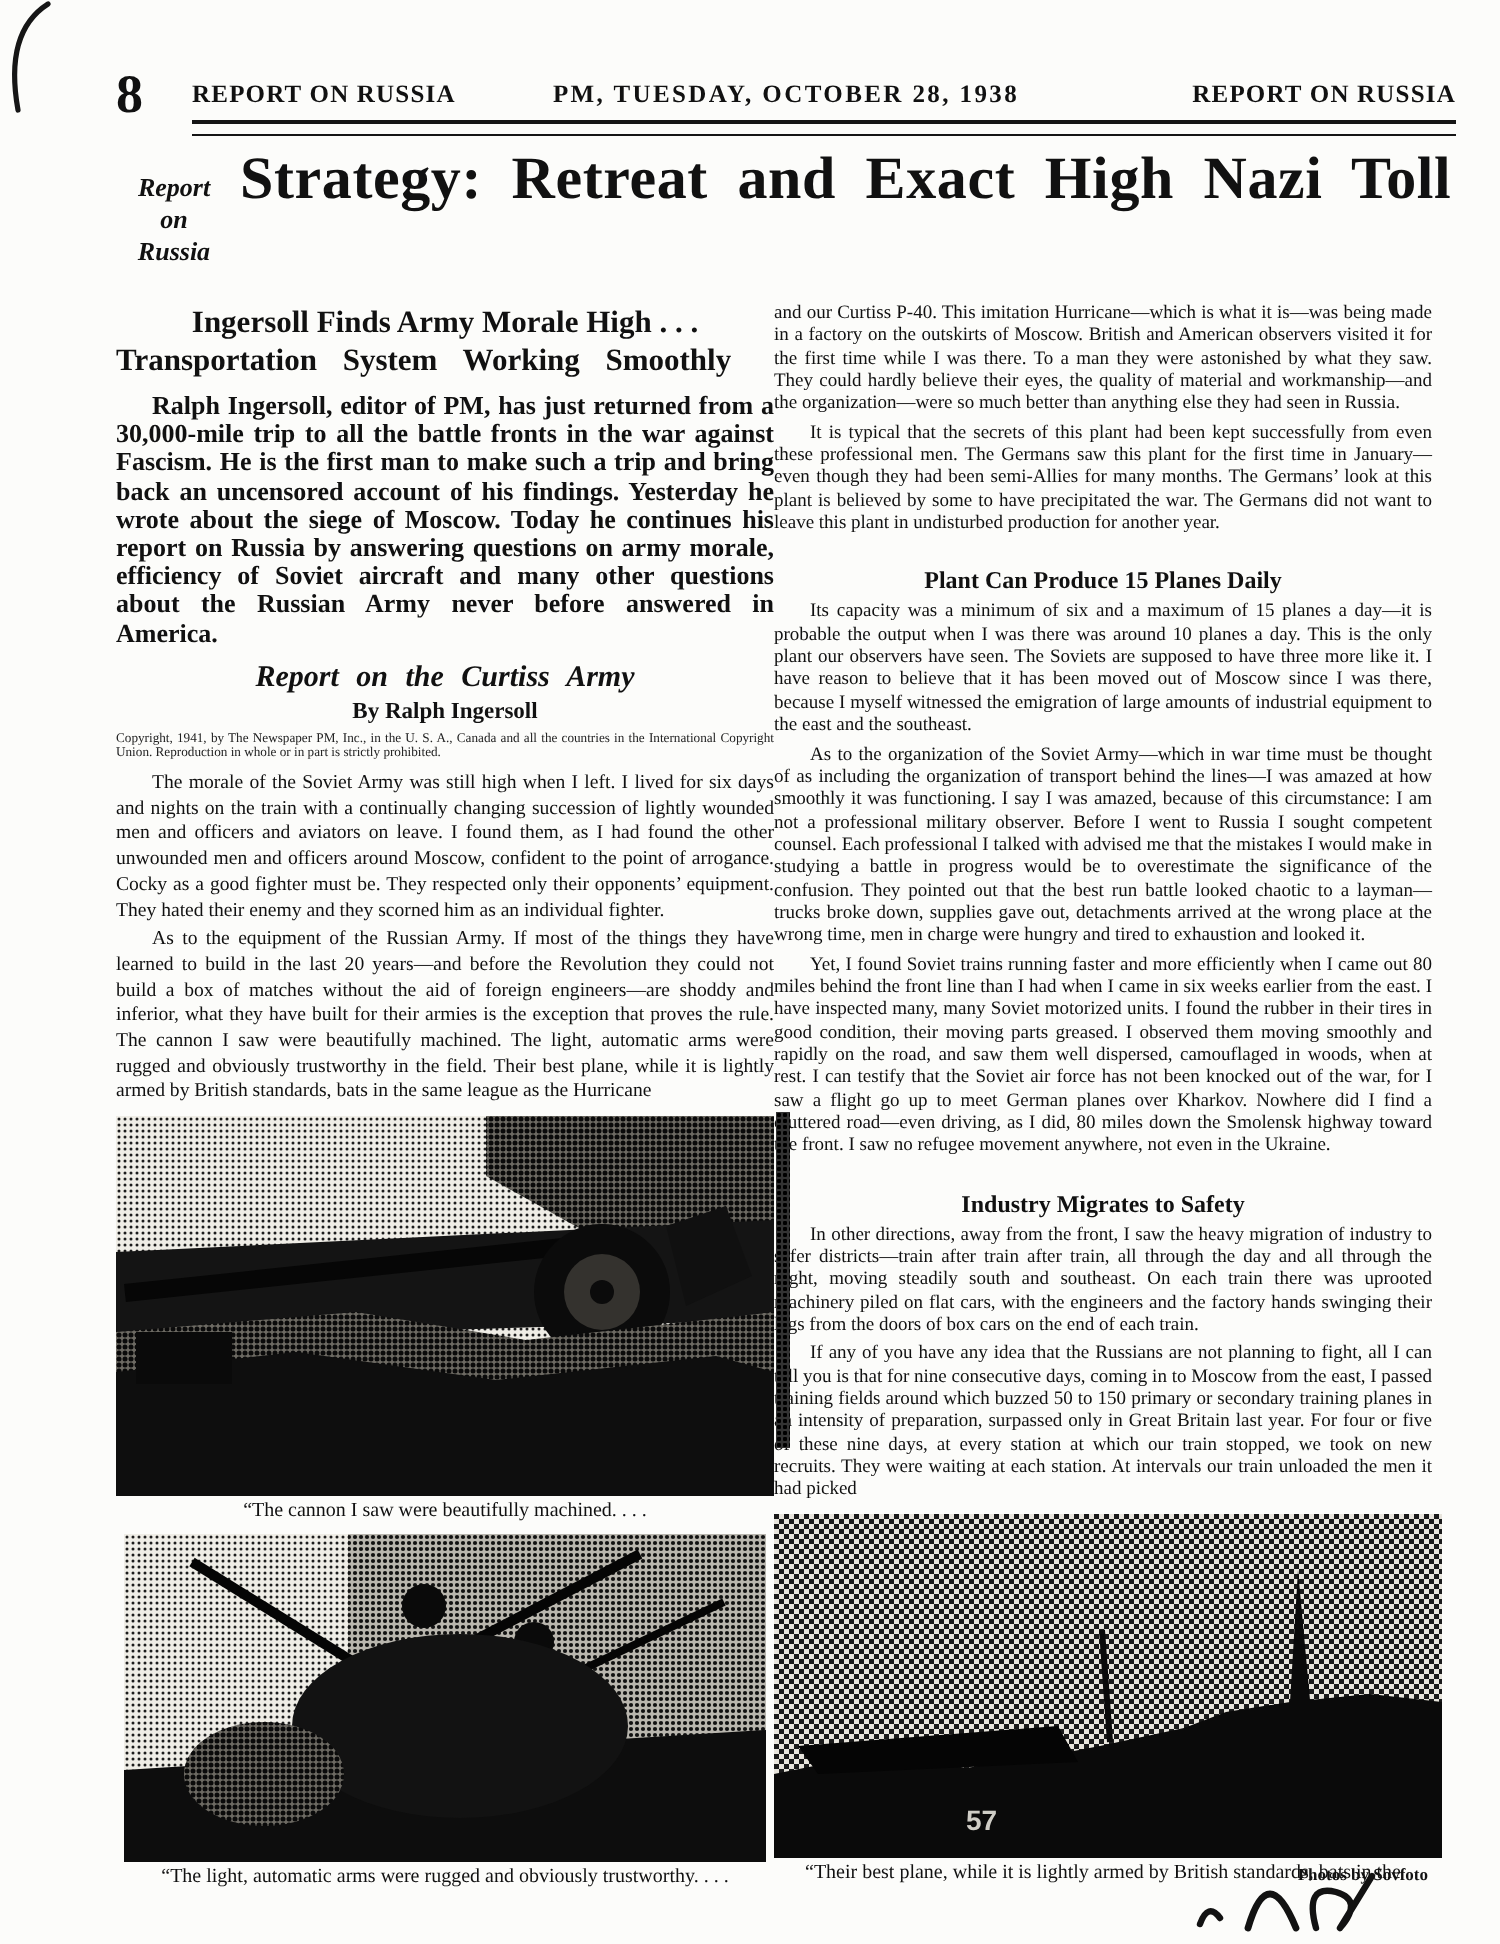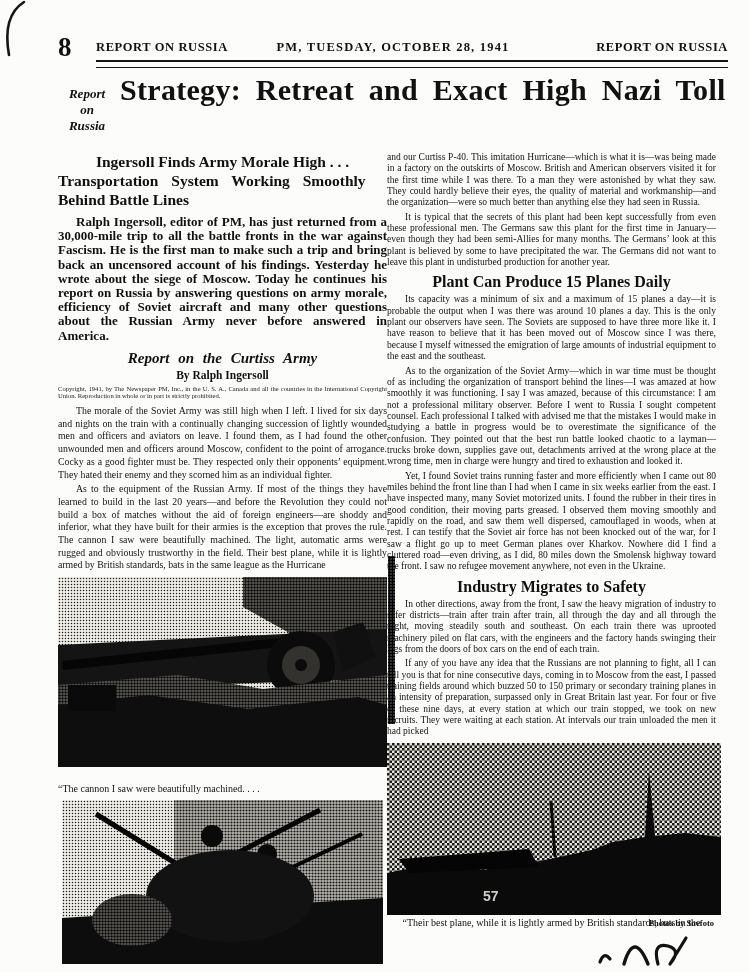--- a/index.html
+++ b/index.html
@@ -32,25 +32,25 @@
   .subhead .s2{text-align:justify;word-spacing:9px;}
   .intro{font-size:13px;font-weight:bold;line-height:14.2px;text-align:justify;text-indent:18px;margin-top:6px;}
   .art-head{text-align:center;font-style:italic;font-weight:bold;font-size:15px;margin-top:7px;word-spacing:5px;}
   .byline{text-align:center;font-weight:bold;font-size:11.5px;margin-top:2px;}
   .copyright{font-size:6.6px;line-height:7.6px;text-align:justify;margin-top:4px;color:#222;
     font-family:"Liberation Serif","DejaVu Serif",serif;}
   .body-p{font-size:9.8px;line-height:12.7px;text-align:justify;text-indent:18px;margin-top:4px;}
   
   .body-r{font-size:9.5px;line-height:11.35px;text-align:justify;text-indent:18px;margin-top:3px;}
   .body-r:first-child{margin-top:0;text-indent:0;}
-  .crosshead{text-align:center;font-weight:bold;font-size:16px;margin:5px 0 3px 0;}
+  .crosshead{text-align:center;font-weight:bold;font-size:12px;margin:15px 0 3px 0;}
   .smudge-underline{text-decoration-thickness:1.5px;text-decoration-color:#333;}
   
   .photo{display:block;margin-top:5px;}
-  .caption{font-size:10px;margin-top:16px;line-height:12px;}
+  .caption{font-size:10px;text-align:center;margin-top:2px;line-height:12px;}
   .cap2{position:relative;font-size:10px;line-height:12px;margin-top:2px;}
   .cap2 .l1{display:block;text-align:center;}
   .cap2 .l2{display:block;text-align:center;}
   .credit{position:absolute;right:2px;bottom:0;font-weight:bold;font-size:8.5px;}
   .gutter-smudge{position:absolute;left:388px;top:556px;width:7px;height:168px;
     background-image:radial-gradient(#000 1px,transparent 1.2px);background-size:3px 3px;background-color:#333;}
   .corner-mark{position:absolute;left:0;top:0;}
   .scribble{position:absolute;left:592px;top:924px;}
 </style>
 </head>
@@ -58,21 +58,21 @@
 
 <div class="page">
 
   <svg class="corner-mark" width="30" height="58" viewBox="0 0 30 58">
     <path d="M24,2 Q2,16 9,55" stroke="#161616" stroke-width="2.6" fill="none" stroke-linecap="round"></path>
   </svg>
 
   <div class="masthead">
     <span class="pagenum">8</span>
     <span class="sec-left">REPORT ON RUSSIA</span>
-    <span class="dateline">PM, TUESDAY, OCTOBER 28, 1941</span>
+    <span class="dateline">PM, TUESDAY, OCTOBER 28, 1938</span>
     <span class="sec-right">REPORT ON RUSSIA</span>
   </div>
   <div class="rule"></div>
 
   <div class="head-block">
     <div class="kicker">
       <div>Report</div>
       <div>on</div>
       <div>Russia</div>
     </div>
@@ -80,21 +80,20 @@
       <div class="hl">Strategy: Retreat and Exact High Nazi Toll</div>
     </div>
   </div>
 
   <div class="columns">
 
     <div class="col">
       <div class="subhead">
         <div class="s1">Ingersoll Finds Army Morale High . . .</div>
         <div class="s2">Transportation System Working Smoothly</div>
-        <div class="s3">Behind Battle Lines</div>
       </div>
       <p class="intro" style="margin:6px 0 0 0;">Ralph Ingersoll, editor of PM, has just returned from a 30,000-mile trip to all the battle fronts in the war against Fascism. He is the first man to make such a trip and bring back an uncensored account of his findings. Yesterday he wrote about the siege of Moscow. Today he continues his report on Russia by answering questions on army morale, efficiency of Soviet aircraft and many other questions about the Russian Army never before answered in America.</p>
       <div class="art-head">Report on the Curtiss Army</div>
       <div class="byline">By Ralph Ingersoll</div>
       <div class="copyright">Copyright, 1941, by The Newspaper PM, Inc., in the U. S. A., Canada and all the countries in the International Copyright Union. Reproduction in whole or in part is strictly prohibited.</div>
       <p class="body-p" style="margin:5px 0 0 0;">The morale of the Soviet Army was still high when I left. I lived for six days and nights on the train with a continually changing succession of lightly wounded men and officers and aviators on leave. I found them, as I had found the other unwounded men and officers around Moscow, confident to the point of arrogance. Cocky as a good fighter must be. They respected only their opponents’ equipment. They hated their enemy and they scorned him as an individual fighter.</p>
       <p class="body-p" style="margin:2px 0 0 0;">As to the equipment of the Russian Army. If most of the things they have learned to build in the last 20 years—and before the Revolution they could not build a box of matches without the aid of foreign engineers—are shoddy and inferior, what they have built for their armies is the exception that proves the rule. The cannon I saw were beautifully machined. The light, automatic arms were rugged and obviously trustworthy in the field. Their best plane, while it is lightly armed by British standards, bats in the same league as the Hurricane</p>
 
       <svg class="photo" width="329" height="190" viewBox="0 0 329 190">
         <defs>
@@ -135,20 +134,21 @@
         <rect x="0" y="0" width="112" height="164" fill="url(#htL)"></rect>
         <polygon points="0,118 321,98 321,164 0,164" fill="#0d0d0d"></polygon>
         <line x1="118" y1="66" x2="34" y2="14" stroke="#050505" stroke-width="5"></line>
         <line x1="166" y1="58" x2="258" y2="10" stroke="#050505" stroke-width="5"></line>
         <line x1="212" y1="76" x2="300" y2="34" stroke="#050505" stroke-width="4"></line>
         <circle cx="150" cy="36" r="11" fill="#0a0a0a"></circle>
         <circle cx="205" cy="54" r="10" fill="#0a0a0a"></circle>
         <ellipse cx="168" cy="96" rx="84" ry="46" fill="#121212"></ellipse>
         <ellipse cx="70" cy="120" rx="40" ry="26" fill="url(#htD)"></ellipse>
       </svg>
+      <div class="caption">“The light, automatic arms were rugged and obviously trustworthy. . . .</div>
     </div>
 
     <div class="col col-right">
       <p class="body-r" style="margin:0;text-indent:0;">and our Curtiss P-40. This imitation Hurricane—which is what it is—was being made in a factory on the outskirts of Moscow. British and American observers visited it for the first time while I was there. To a man they were astonished by what they saw. They could hardly believe their eyes, the quality of material and workmanship—and the organization—were so much better than anything else they had seen in Russia.</p>
       <p class="body-r" style="margin:3px 0 0 0;">It is typical that the secrets of this plant had been kept successfully from even these professional men. The Germans saw this plant for the first time in January—even though they had been semi-Allies for many months. The Germans’ look at this plant is believed by some to have precipitated the war. The Germans did not want to leave this plant in undisturbed production for another year.</p>
       <div class="crosshead">Plant Can Produce 15 Planes Daily</div>
       <p class="body-r" style="margin:0;">Its capacity was a minimum of six and a maximum of 15 planes a day—it is probable the output when I was there was around 10 planes a day. This is the only plant our observers have seen. The Soviets are supposed to have three more like it. I have reason to believe that it has been moved out of Moscow since I was there, because I myself witnessed the emigration of large amounts of industrial equipment to the east and the southeast.</p>
       <p class="body-r" style="margin:3px 0 0 0;">As to the organization of the Soviet Army—which in war time must be thought of as including the organization of transport behind the lines—I was amazed at how smoothly it was functioning. I say I was amazed, because of this circumstance: I am not a professional military observer. Before I went to Russia I sought competent counsel. Each professional I talked with advised me that the mistakes I would make in studying a battle in progress would be to overestimate the significance of the confusion. They pointed out that the best run battle looked chaotic to a layman—trucks broke down, supplies gave out, detachments arrived at the wrong place at the wrong time, men in charge were hungry and tired to exhaustion and looked it.</p>
       <p class="body-r" style="margin:3px 0 0 0;">
         <span>Yet, I found Soviet trains running faster and more efficiently when I came out 80 miles behind the front line than I had when I came in six weeks earlier from the east. I have inspected many, many Soviet motorized units. I found the rubber in their tires in good condition, their moving parts greased. I observed them moving smoothly and rapidly on the road, and saw them well dispersed, camouflaged in woods, when at rest. I can testify that the Soviet air force has not been knocked out of the war, for I saw a flight go up to meet German planes over Kharkov. Nowhere did I find a cluttered road—even driving, as I did, 80 miles down the Smolensk highway toward the front. </span><span class="smudge-underline">I saw no refugee movement anywhere, not even in the Ukraine.</span>

